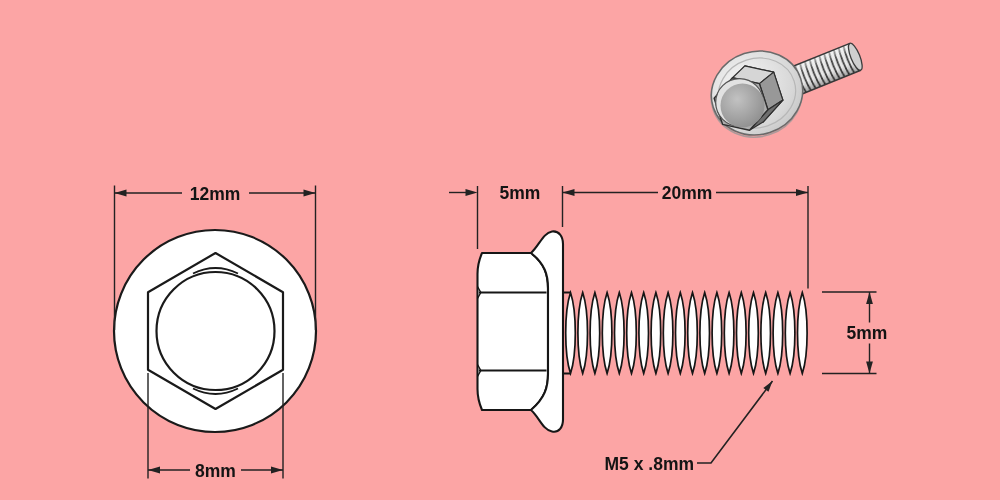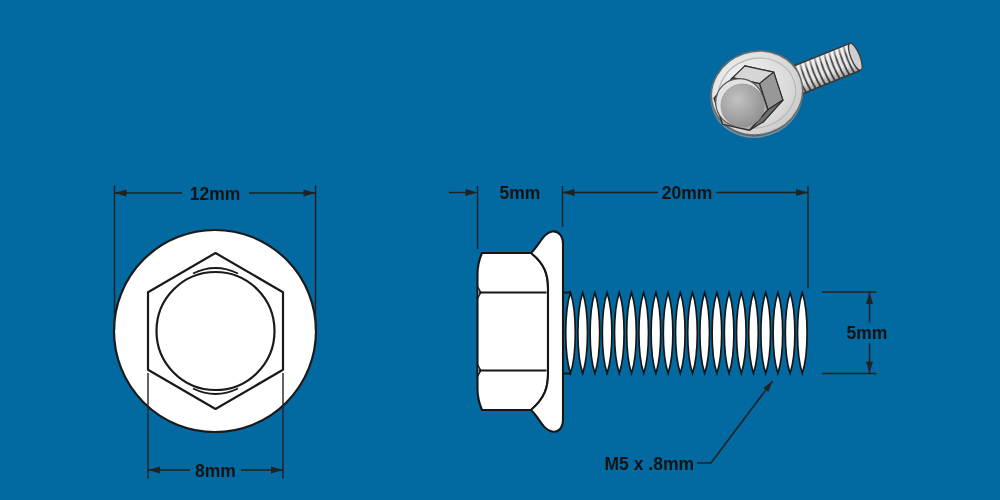--- a/index.html
+++ b/index.html
@@ -1,19 +1,19 @@
 <!DOCTYPE html>
 <html><head>
 <meta charset="utf-8">
 <style>
   html,body{margin:0;padding:0;background:#ffffff;}
   .canvas{
     position:relative;
     width:1000px;height:500px;
-    background:#0369a1;
+    background:#fca5a5;
     font-family:"Liberation Sans",sans-serif;
     overflow:hidden;
   }
   svg{display:block;}
   text{
     font-family:"Liberation Sans",sans-serif;
     font-weight:bold;
     font-size:17.5px;
     fill:#141414;
   }

